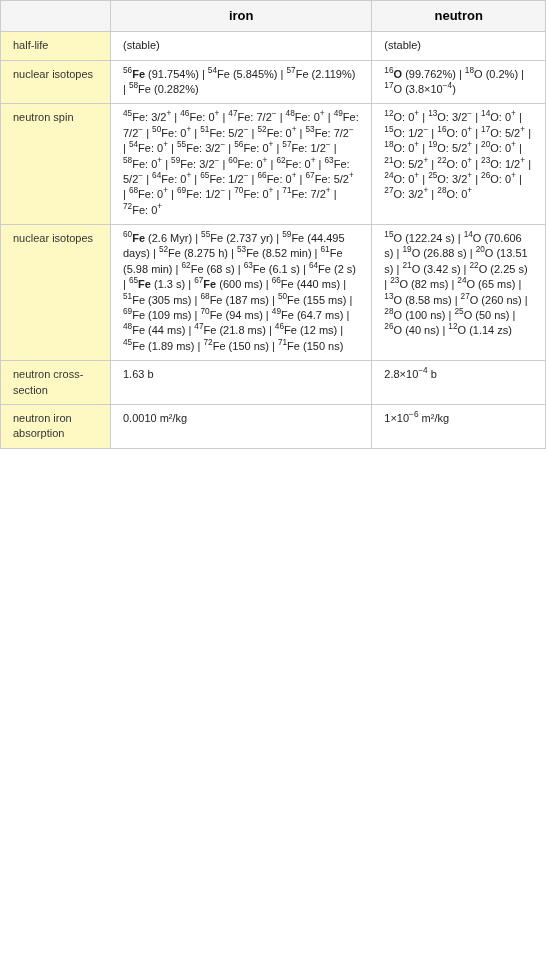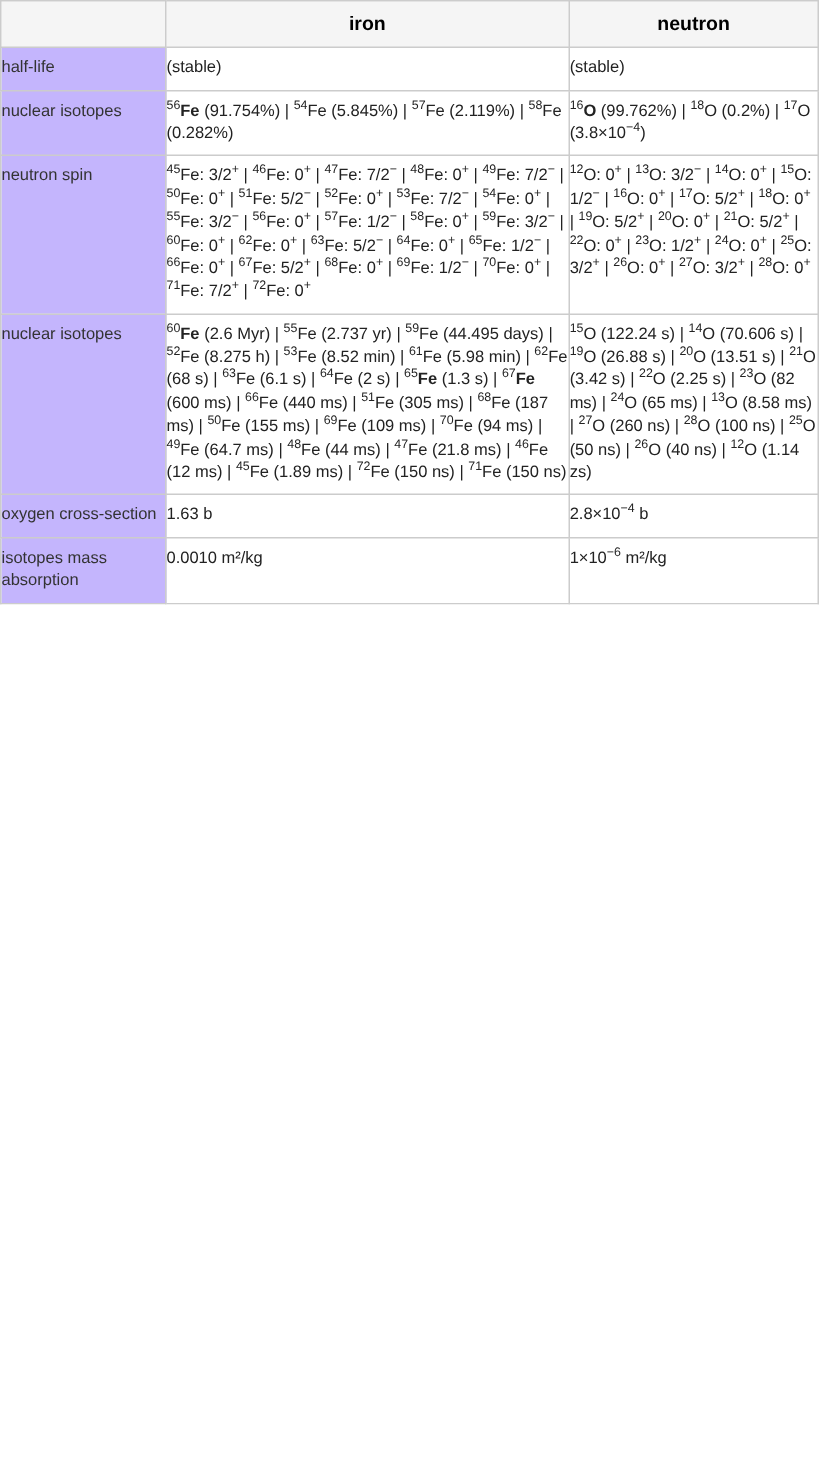--- a/index.html
+++ b/index.html
@@ -8,32 +8,32 @@
       font-size: 12px;
       background: #fff;
       width: 546px;
     }
     table {
       width: 546px;
       border-collapse: collapse;
     }
     th, td {
       border: 1px solid #ccc;
-      padding: 6px 0;
+      padding: 6px 12px;
       vertical-align: top;
       line-height: 1.4;
     }
     th {
       background: #f5f5f5;
       text-align: center;
       font-weight: bold;
       font-size: 13px;
     }
     td.row-label {
-      background: #c4b5fd;
+      background: #fef9c3;
       font-size: 11px;
       color: #333;
       width: 110px;
     }
     td.data-cell {
       font-size: 11px;
       color: #222;
     }
     sup { font-size: 0.75em; vertical-align: super; line-height: 0; }
   </style>
@@ -63,23 +63,23 @@
         <td class="row-label">neutron spin</td>
         <td class="data-cell"><sup>45</sup>Fe: 3/2<sup>+</sup> | <sup>46</sup>Fe: 0<sup>+</sup> | <sup>47</sup>Fe: 7/2<sup>−</sup> | <sup>48</sup>Fe: 0<sup>+</sup> | <sup>49</sup>Fe: 7/2<sup>−</sup> | <sup>50</sup>Fe: 0<sup>+</sup> | <sup>51</sup>Fe: 5/2<sup>−</sup> | <sup>52</sup>Fe: 0<sup>+</sup> | <sup>53</sup>Fe: 7/2<sup>−</sup> | <sup>54</sup>Fe: 0<sup>+</sup> | <sup>55</sup>Fe: 3/2<sup>−</sup> | <sup>56</sup>Fe: 0<sup>+</sup> | <sup>57</sup>Fe: 1/2<sup>−</sup> | <sup>58</sup>Fe: 0<sup>+</sup> | <sup>59</sup>Fe: 3/2<sup>−</sup> | <sup>60</sup>Fe: 0<sup>+</sup> | <sup>62</sup>Fe: 0<sup>+</sup> | <sup>63</sup>Fe: 5/2<sup>−</sup> | <sup>64</sup>Fe: 0<sup>+</sup> | <sup>65</sup>Fe: 1/2<sup>−</sup> | <sup>66</sup>Fe: 0<sup>+</sup> | <sup>67</sup>Fe: 5/2<sup>+</sup> | <sup>68</sup>Fe: 0<sup>+</sup> | <sup>69</sup>Fe: 1/2<sup>−</sup> | <sup>70</sup>Fe: 0<sup>+</sup> | <sup>71</sup>Fe: 7/2<sup>+</sup> | <sup>72</sup>Fe: 0<sup>+</sup></td>
         <td class="data-cell"><sup>12</sup>O: 0<sup>+</sup> | <sup>13</sup>O: 3/2<sup>−</sup> | <sup>14</sup>O: 0<sup>+</sup> | <sup>15</sup>O: 1/2<sup>−</sup> | <sup>16</sup>O: 0<sup>+</sup> | <sup>17</sup>O: 5/2<sup>+</sup> | <sup>18</sup>O: 0<sup>+</sup> | <sup>19</sup>O: 5/2<sup>+</sup> | <sup>20</sup>O: 0<sup>+</sup> | <sup>21</sup>O: 5/2<sup>+</sup> | <sup>22</sup>O: 0<sup>+</sup> | <sup>23</sup>O: 1/2<sup>+</sup> | <sup>24</sup>O: 0<sup>+</sup> | <sup>25</sup>O: 3/2<sup>+</sup> | <sup>26</sup>O: 0<sup>+</sup> | <sup>27</sup>O: 3/2<sup>+</sup> | <sup>28</sup>O: 0<sup>+</sup></td>
       </tr>
       <tr>
         <td class="row-label">nuclear isotopes</td>
         <td class="data-cell"><sup>60</sup><b>Fe</b> (2.6 Myr) | <sup>55</sup>Fe (2.737 yr) | <sup>59</sup>Fe (44.495 days) | <sup>52</sup>Fe (8.275 h) | <sup>53</sup>Fe (8.52 min) | <sup>61</sup>Fe (5.98 min) | <sup>62</sup>Fe (68 s) | <sup>63</sup>Fe (6.1 s) | <sup>64</sup>Fe (2 s) | <sup>65</sup><b>Fe</b> (1.3 s) | <sup>67</sup><b>Fe</b> (600 ms) | <sup>66</sup>Fe (440 ms) | <sup>51</sup>Fe (305 ms) | <sup>68</sup>Fe (187 ms) | <sup>50</sup>Fe (155 ms) | <sup>69</sup>Fe (109 ms) | <sup>70</sup>Fe (94 ms) | <sup>49</sup>Fe (64.7 ms) | <sup>48</sup>Fe (44 ms) | <sup>47</sup>Fe (21.8 ms) | <sup>46</sup>Fe (12 ms) | <sup>45</sup>Fe (1.89 ms) | <sup>72</sup>Fe (150 ns) | <sup>71</sup>Fe (150 ns)</td>
         <td class="data-cell"><sup>15</sup>O (122.24 s) | <sup>14</sup>O (70.606 s) | <sup>19</sup>O (26.88 s) | <sup>20</sup>O (13.51 s) | <sup>21</sup>O (3.42 s) | <sup>22</sup>O (2.25 s) | <sup>23</sup>O (82 ms) | <sup>24</sup>O (65 ms) | <sup>13</sup>O (8.58 ms) | <sup>27</sup>O (260 ns) | <sup>28</sup>O (100 ns) | <sup>25</sup>O (50 ns) | <sup>26</sup>O (40 ns) | <sup>12</sup>O (1.14 zs)</td>
       </tr>
       <tr>
-        <td class="row-label">oxygen cross-section</td>
+        <td class="row-label">neutron cross-section</td>
         <td class="data-cell">1.63 b</td>
         <td class="data-cell">2.8×10<sup>−4</sup> b</td>
       </tr>
       <tr>
-        <td class="row-label">isotopes mass absorption</td>
+        <td class="row-label">neutron iron absorption</td>
         <td class="data-cell">0.0010 m²/kg</td>
         <td class="data-cell">1×10<sup>−6</sup> m²/kg</td>
       </tr>
     </tbody>
 </table>
 
 </body></html>

